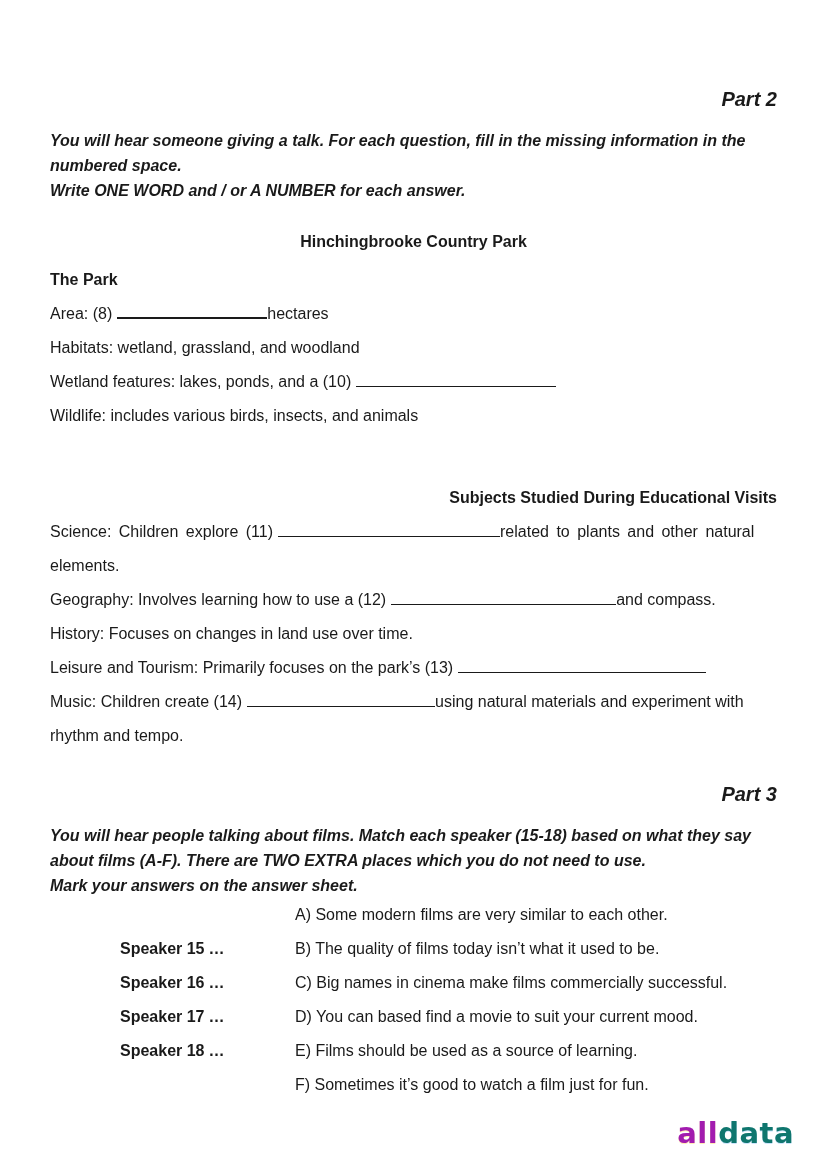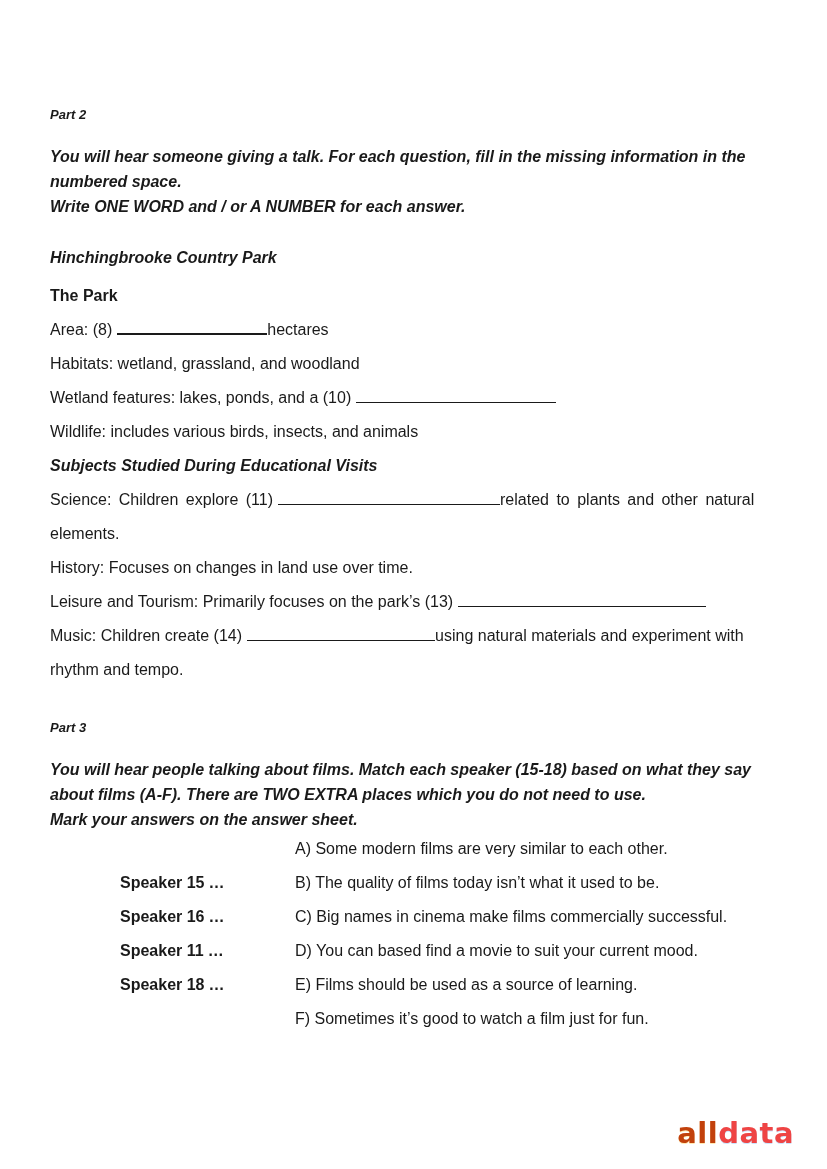--- a/index.html
+++ b/index.html
@@ -10,46 +10,46 @@
     margin: 0 auto;
     background: #ffffff;
     font-family: "Liberation Sans", sans-serif;
     font-size: 16px;
     color: #1a1a1a;
     overflow: hidden;
   }
   .content { padding: 90px 50px 0 50px; }
 
   .part-heading {
-    text-align: left;
+    text-align: right;
     font-weight: bold;
     font-style: italic;
-    font-size: 13px;
+    font-size: 20px;
     line-height: 18px;
-    margin: 16px 0 20px 0;
+    margin: 0 0 20px 0;
   }
   .instructions p {
     font-weight: bold;
     font-style: italic;
     line-height: 25px;
     margin: 0;
   }
   .doc-title {
+    text-align: center;
     font-weight: bold;
-    font-style: italic;
     line-height: 18px;
     margin: 30px 0 12px 0;
   }
   .row { line-height: 34px; white-space: nowrap; }
   .row.bold { font-weight: bold; }
   .row.center-heading {
-    text-align: left;
+    text-align: right;
     font-weight: bold;
-    font-style: italic;
     white-space: normal;
+    margin-top: 48px;
   }
   .row.spread { word-spacing: 3px; }
 
   .blank {
     display: inline-block;
     border-bottom: 1px solid #1a1a1a;
     height: 14px;
     margin-left: 5px;
     vertical-align: baseline;
   }
@@ -112,20 +112,23 @@
 
     <div class="row">Wildlife: includes various birds, insects, and animals</div>
 
     <div class="row center-heading">Subjects Studied During Educational Visits</div>
 
     <div class="row spread">
       <span>Science: Children explore (11)</span><span class="blank w11"></span><span>related to plants and other natural</span>
     </div>
     <div class="row">elements.</div>
 
+    <div class="row">
+      <span>Geography: Involves learning how to use a (12)</span><span class="blank w12"></span><span>and compass.</span>
+    </div>
 
     <div class="row">History: Focuses on changes in land use over time.</div>
 
     <div class="row">
       <span>Leisure and Tourism: Primarily focuses on the park’s (13)</span><span class="blank w13"></span>
     </div>
 
     <div class="row">
       <span>Music: Children create (14)</span><span class="blank w14"></span><span>using natural materials and experiment with</span>
     </div>
@@ -145,31 +148,31 @@
       </div>
       <div class="match-row">
         <span class="speaker-cell"><span>Speaker 15</span><span class="answer-dots">…</span></span>
         <span class="option-cell">B) The quality of films today isn’t what it used to be.</span>
       </div>
       <div class="match-row">
         <span class="speaker-cell"><span>Speaker 16</span><span class="answer-dots">…</span></span>
         <span class="option-cell">C) Big names in cinema make films commercially successful.</span>
       </div>
       <div class="match-row">
-        <span class="speaker-cell"><span>Speaker 11</span><span class="answer-dots">…</span></span>
+        <span class="speaker-cell"><span>Speaker 17</span><span class="answer-dots">…</span></span>
         <span class="option-cell">D) You can based find a movie to suit your current mood.</span>
       </div>
       <div class="match-row">
         <span class="speaker-cell"><span>Speaker 18</span><span class="answer-dots">…</span></span>
         <span class="option-cell">E) Films should be used as a source of learning.</span>
       </div>
       <div class="match-row">
         <span class="speaker-cell"></span>
         <span class="option-cell">F) Sometimes it’s good to watch a film just for fun.</span>
       </div>
     </div>
 
   </div>
 
   <div class="logo">
-    <span class="orange" style="color: #c2410c;">all</span><span class="blue" style="color: #ef4444;">data</span>
+    <span class="orange" style="color: #a21caf;">all</span><span class="blue" style="color: #0f766e;">data</span>
   </div>
 </div>
 
 </body></html>

